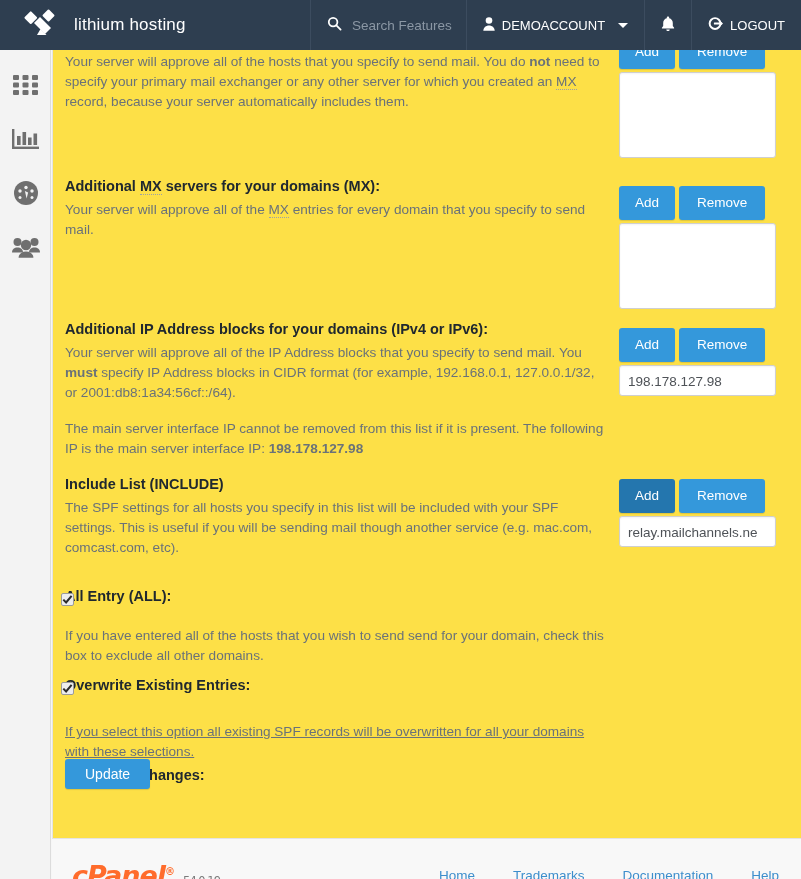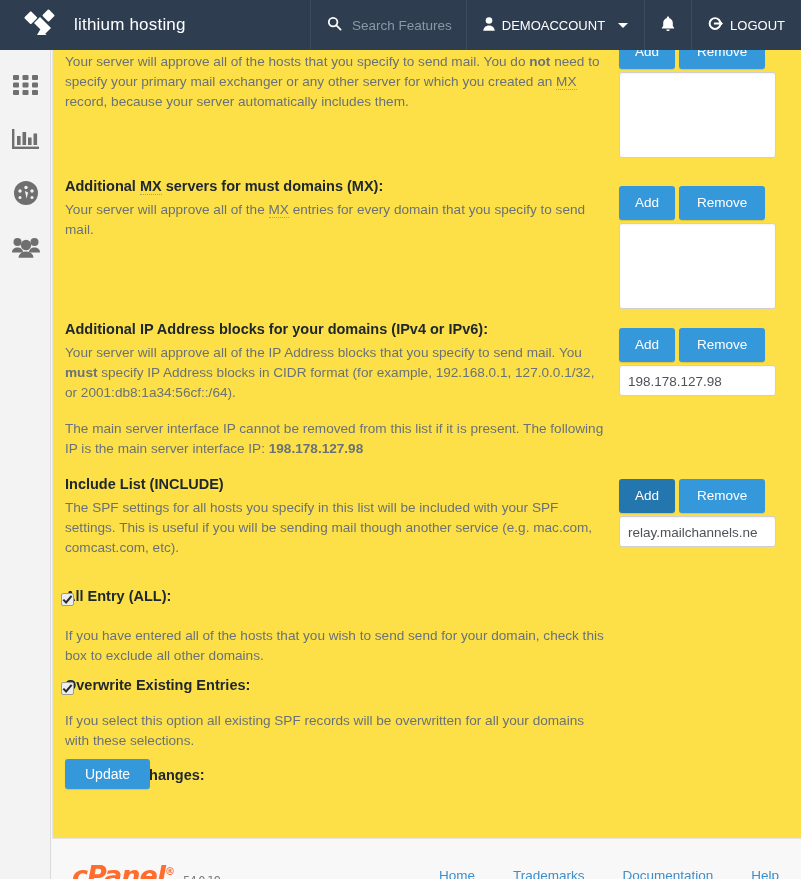--- a/index.html
+++ b/index.html
@@ -287,21 +287,21 @@
         <div class="btns">
           <button class="btn">Add</button>
           <button class="btn wide">Remove</button>
         </div>
         <div class="listbox"></div>
       </div>
     </div>
 
     <div class="row" style="height:143px;">
       <div class="col-left">
-        <h3 class="sec"><span>Additional </span><span class="abbr">MX</span><span> servers for must domains (MX):</span></h3>
+        <h3 class="sec"><span>Additional </span><span class="abbr">MX</span><span> servers for your domains (MX):</span></h3>
         <p class="desc"><span>Your server will approve all of the </span><span class="abbr">MX</span><span> entries for every domain that you specify to send mail.</span></p>
       </div>
       <div class="col-right" style="top:8px;">
         <div class="btns">
           <button class="btn">Add</button>
           <button class="btn wide">Remove</button>
         </div>
         <div class="listbox"></div>
       </div>
     </div>
@@ -349,21 +349,21 @@
           <svg width="11" height="11" viewBox="0 0 11 11">
               <path d="M1.3 5.6 4.1 8.4 9.6 1.8" stroke="#2b2b2b" stroke-width="2" fill="none"></path>
             </svg>
         </span>
       </div>
     </div>
 
     <div class="row" style="height:90px;">
       <div class="col-left">
         <h3 class="sec">Overwrite Existing Entries:</h3>
-        <p class="desc" style="margin-top:18px;">If you select this option all existing SPF records will be overwritten for all your domains with these selections.</p>
+        <p class="desc" style="margin-top:29px;text-decoration:underline;">If you select this option all existing SPF records will be overwritten for all your domains with these selections.</p>
       </div>
       <div class="col-right" style="top:3px;left:8px;right:auto;">
         <span class="cb">
           <svg width="11" height="11" viewBox="0 0 11 11">
               <path d="M1.3 5.6 4.1 8.4 9.6 1.8" stroke="#2b2b2b" stroke-width="2" fill="none"></path>
             </svg>
         </span>
       </div>
     </div>
 

